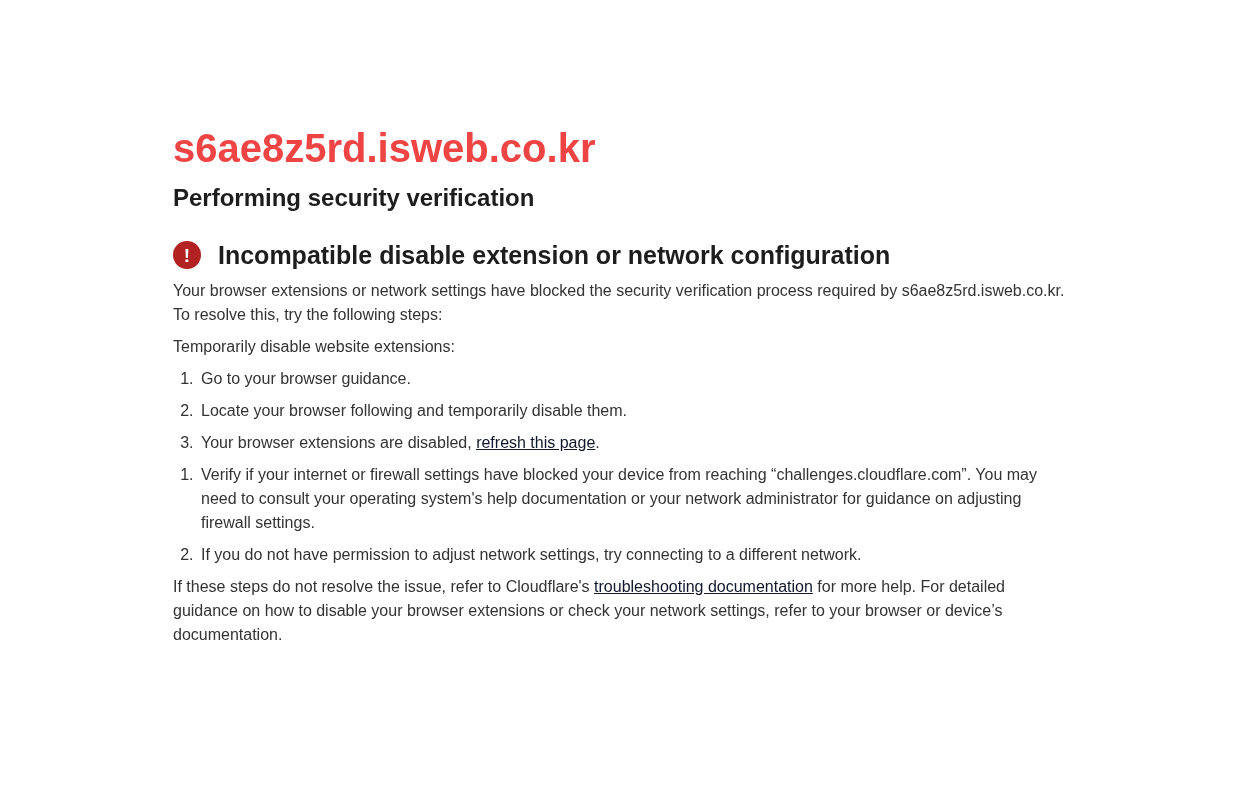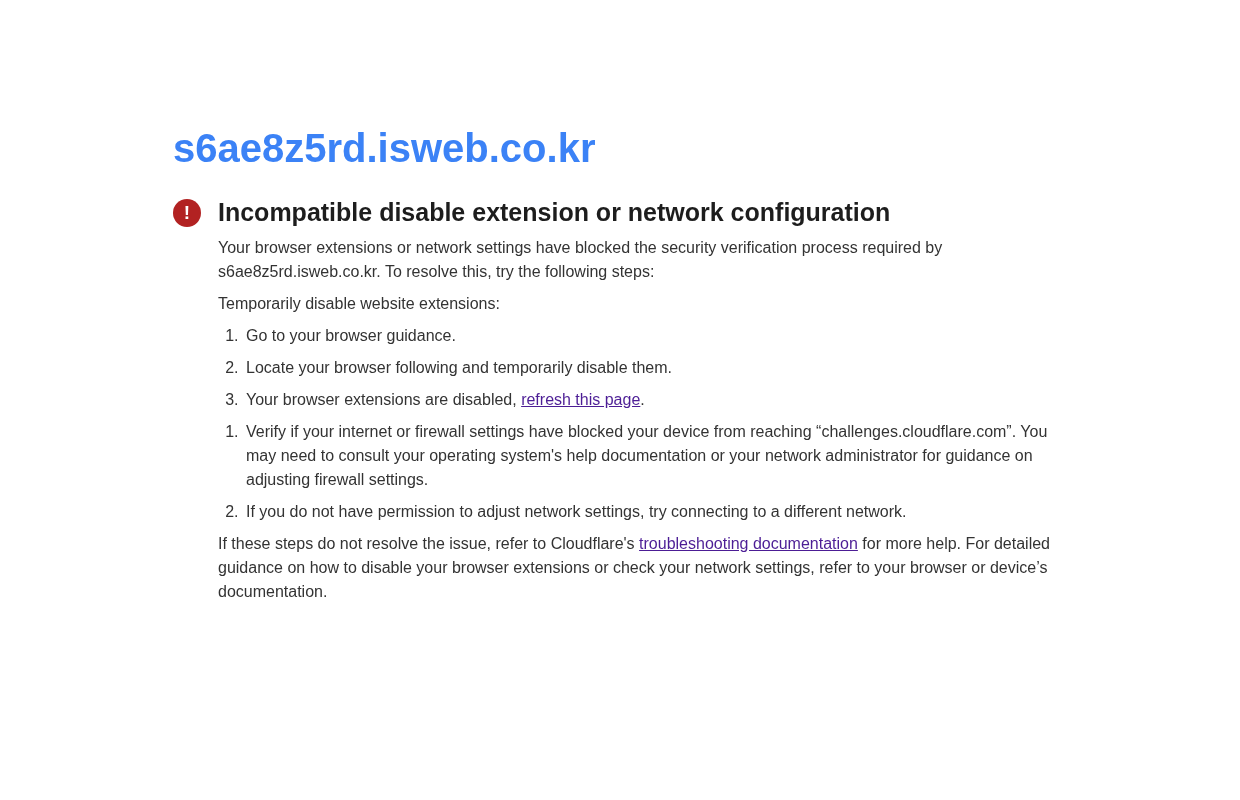--- a/index.html
+++ b/index.html
@@ -20,21 +20,21 @@
   .container {
     width: 894px;
     margin: 0 auto;
     padding-top: 126px;
   }
   h1.page-title {
     margin: 0 0 14px 0;
     font-size: 40px;
     line-height: 1.1;
     font-weight: bold;
-    color: #3b82f6;
+    color: #ef4444;
   }
   h2.page-subtitle {
     margin: 0 0 10px 0;
     font-size: 24px;
     line-height: 1.2;
     font-weight: bold;
     color: #1d1d1d;
   }
   p.intro { margin: 0; }
 
@@ -60,48 +60,48 @@
     user-select: none;
   }
   h3.error-heading {
     margin: 0;
     font-size: 25px;
     line-height: 1.25;
     font-weight: bold;
     color: #1d1d1d;
   }
   .section-body {
-    margin-left: 45px;
     margin-top: 6px;
   }
   .section-body p,
   .section-body ol {
     margin: 8px 0;
   }
   .section-body ol {
     padding-left: 25px;
   }
   .section-body li {
     margin: 0 0 8px 0;
     padding-left: 3px;
   }
   .section-body li:last-child { margin-bottom: 0; }
   a {
-    color: #4c1d95;
+    color: #0f172a;
     text-decoration: underline;
     cursor: pointer;
   }
 </style>
 </head>
 <body>
 
 <main class="container">
 
   <h1 class="page-title">s6ae8z5rd.isweb.co.kr</h1>
 
+  <h2 class="page-subtitle">Performing security verification</h2>
 
 
   <section class="error-section">
 
     <div class="section-header">
       <span class="alert-icon">
         <span>!</span>
       </span>
       <h3 class="error-heading">Incompatible disable extension or network configuration</h3>
     </div>

